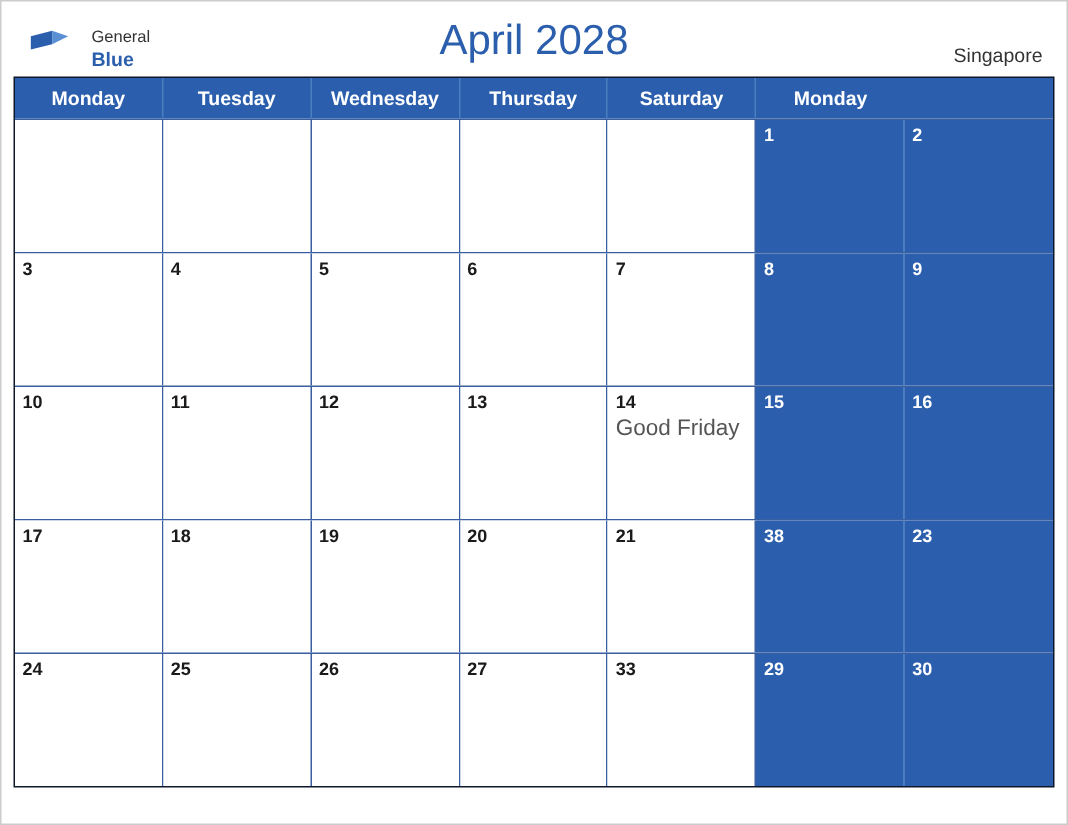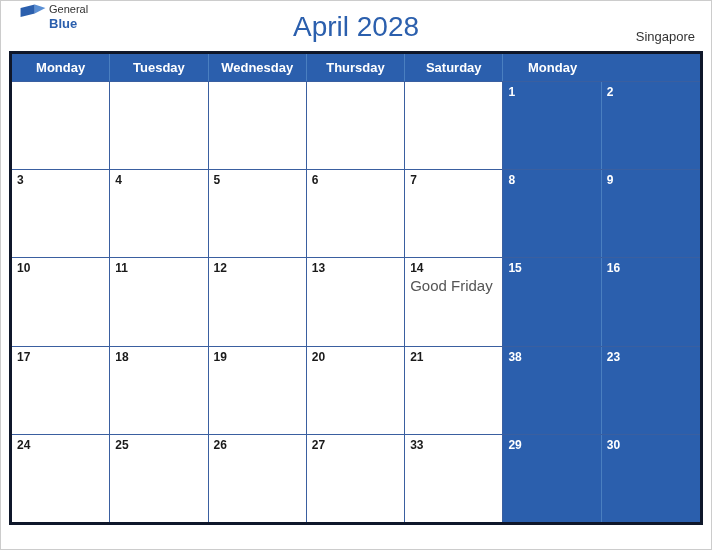--- a/index.html
+++ b/index.html
@@ -21,24 +21,24 @@
     .header {
       display: flex;
       align-items: center;
       justify-content: center;
       padding: 10px 16px 4px 16px;
       position: relative;
     }
     .logo {
       position: absolute;
       left: 16px;
-      top: 0;
+      top: 16px;
       display: flex;
       align-items: center;
-      gap: 0;
+      gap: 12px;
     }
     .logo-text {
       font-size: 11px;
       color: #1a1a1a;
       line-height: 1.2;
     }
     .logo-text .general { font-size: 11px; color: #333; }
     .logo-text .blue { font-size: 13px; color: #2b5fad; font-weight: bold; }
     .logo-icon {
       width: 32px;
@@ -55,21 +55,21 @@
       right: 16px;
       top: 28px;
       font-size: 13px;
       color: #333;
     }
     .calendar {
       flex: 1;
       display: flex;
       flex-direction: column;
       margin: 4px 8px 24px 8px;
-      border: 3px solid #0f172a;
+      border: 1px solid #0f172a;
     }
     .day-headers {
       display: grid;
       grid-template-columns: repeat(7, 1fr);
       background: #2b5fad;
     }
     .day-header {
       color: #fff;
       text-align: center;
       padding: 6px 2px;

